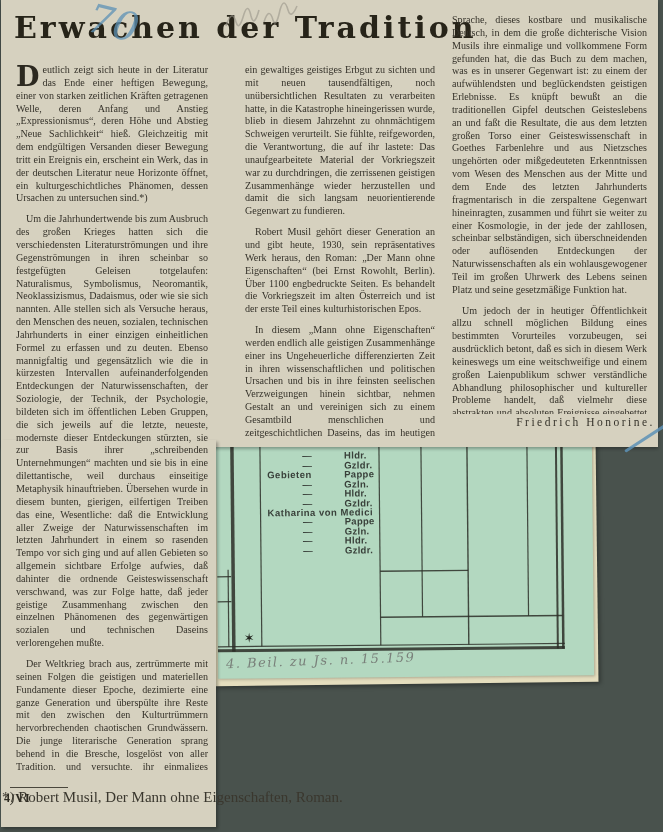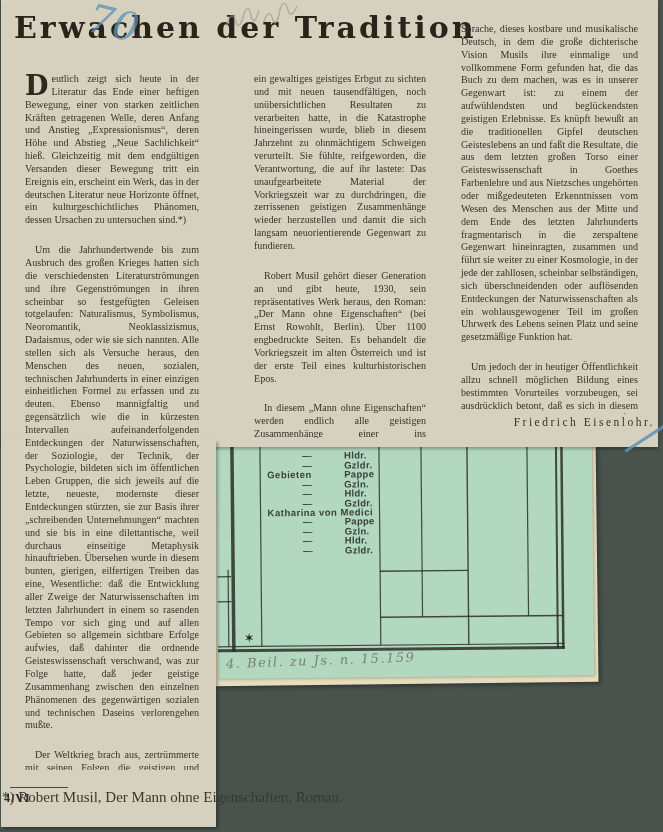--- a/index.html
+++ b/index.html
@@ -35,21 +35,21 @@
     left:14px;top:10px;width:424px;text-align:center;
     font-family:"DejaVu Serif", serif;font-weight:bold;
     font-size:30px;letter-spacing:3px;color:#272419;
     white-space:nowrap;
   }
   .col{
     color:#35322a;font-size:10.1px;line-height:12.85px;
     text-align:justify;hyphens:auto;-webkit-hyphens:auto;
     overflow:hidden;
   }
-  .col p{margin:17px;text-indent:10px;}
+  .col p{margin:8px;text-indent:10px;}
   .col p.first{text-indent:0;}
   .dropcap{
     float:left;font-family:"DejaVu Serif", serif;font-weight:bold;
     font-size:27px;line-height:24px;padding:1px 3px 0 0;color:#2c2920;
   }
   .col1{left:8px;top:56px;width:208px;height:714px;}
   .col2{left:237px;top:56px;width:206px;height:382px;}
   .col3{left:444px;top:6px;width:211px;height:408px;}
   .signature{
     left:470px;top:416px;width:185px;text-align:right;
@@ -206,21 +206,21 @@
 <div class="abs col col2">
   <p class="first">ein gewaltiges geistiges Erbgut zu sichten und mit neuen tausendfältigen, noch unübersichtlichen Resultaten zu verarbeiten hatte, in die Katastrophe hineingerissen wurde, blieb in diesem Jahrzehnt zu ohnmächtigem Schweigen verurteilt. Sie fühlte, reifgeworden, die Verantwortung, die auf ihr lastete: Das unaufgearbeitete Material der Vorkriegszeit war zu durchdringen, die zerrissenen geistigen Zusammenhänge wieder herzustellen und damit die sich langsam neuorientierende Gegenwart zu fundieren.</p>
   <p>Robert Musil gehört dieser Generation an und gibt heute, 1930, sein repräsentatives Werk heraus, den Roman: „Der Mann ohne Eigenschaften“ (bei Ernst Rowohlt, Berlin). Über 1100 engbedruckte Seiten. Es behandelt die Vorkriegszeit im alten Österreich und ist der erste Teil eines kulturhistorischen Epos.</p>
   <p>In diesem „Mann ohne Eigenschaften“ werden endlich alle geistigen Zusammenhänge einer ins Ungeheuerliche differenzierten Zeit in ihren wissenschaftlichen und politischen Ursachen und bis in ihre feinsten seelischen Verzweigungen hinein sichtbar, nehmen Gestalt an und vereinigen sich zu einem Gesamtbild menschlichen und zeitgeschichtlichen Daseins, das im heutigen deutschen Schrifttum nicht seinesgleichen hat. Es ist nicht nur das umfassende Wissen Musils, das alle technischen, biologischen, psychologischen Voraussetzungen souverän beherrscht, nicht nur die distanzierende Hellsicht, mit der Menschen und Geschehnisse einer ganzen komplizierten Epoche durchleuchtet und zu faszinierendem Leben gestaltet sind, es ist vor allem die geschliffene Präzision und unerschöpfliche Leuchtkraft der</p>
 </div>
 
 <div class="abs col col3">
   <p class="first">Sprache, dieses kostbare und musikalische Deutsch, in dem die große dichterische Vision Musils ihre einmalige und vollkommene Form gefunden hat, die das Buch zu dem machen, was es in unserer Gegenwart ist: zu einem der aufwühlendsten und beglückendsten geistigen Erlebnisse. Es knüpft bewußt an die traditionellen Gipfel deutschen Geisteslebens an und faßt die Resultate, die aus dem letzten großen Torso einer Geisteswissenschaft in Goethes Farbenlehre und aus Nietzsches ungehörten oder mißgedeuteten Erkenntnissen vom Wesen des Menschen aus der Mitte und dem Ende des letzten Jahrhunderts fragmentarisch in die zerspaltene Gegenwart hineinragten, zusammen und führt sie weiter zu einer Kosmologie, in der jede der zahllosen, scheinbar selbständigen, sich überschneidenden oder auflösenden Entdeckungen der Naturwissenschaften als ein wohlausgewogener Teil im großen Uhrwerk des Lebens seinen Platz und seine gesetzmäßige Funktion hat.</p>
   <p>Um jedoch der in heutiger Öffentlichkeit allzu schnell möglichen Bildung eines bestimmten Vorurteiles vorzubeugen, sei ausdrücklich betont, daß es sich in diesem Werk keineswegs um eine weitschweifige und einem großen Laienpublikum schwer verständliche Abhandlung philosophischer und kultureller Probleme handelt, daß vielmehr diese abstrakten und absoluten Ereignisse eingebettet liegen in einer bezaubernden Fülle realplastischen Geschehens, getragen von einer erstaunlichen Menge lebendigster Gestalten, die durch mehrere mit äußerster, spannender Exaktheit ineinanderkomponierte Handlungen verbunden sind, während der ordnende, überlegen lenkende Geist ihres Schöpfers nur in ihren gleichsam glühenden und funkelnd mit den Unter- und Hintergründen verschmelzenden Konturen erkennbar bleibt.</p>
 </div>
-<div class="abs signature">Friedrich Eisenlohr.</div>
+<div class="abs signature">Friedrich Honorine.</div>
 
 <div class="abs bluescrawl">70</div>
 <div class="abs pencilscribble">
   <svg width="90" height="34" viewBox="0 0 90 34">
     <path d="M4,26 q6,-18 10,-4 q3,10 8,-8 q4,-12 7,2 q3,12 8,-6" fill="none" stroke="#9a968a" stroke-width="1.6"></path>
     <path d="M42,22 q5,-16 9,-2 q3,9 7,-10 q4,-14 8,0 q3,10 9,-4" fill="none" stroke="#9a968a" stroke-width="1.6"></path>
   </svg>
 </div>
 <div class="abs bluestroke"></div>
 

